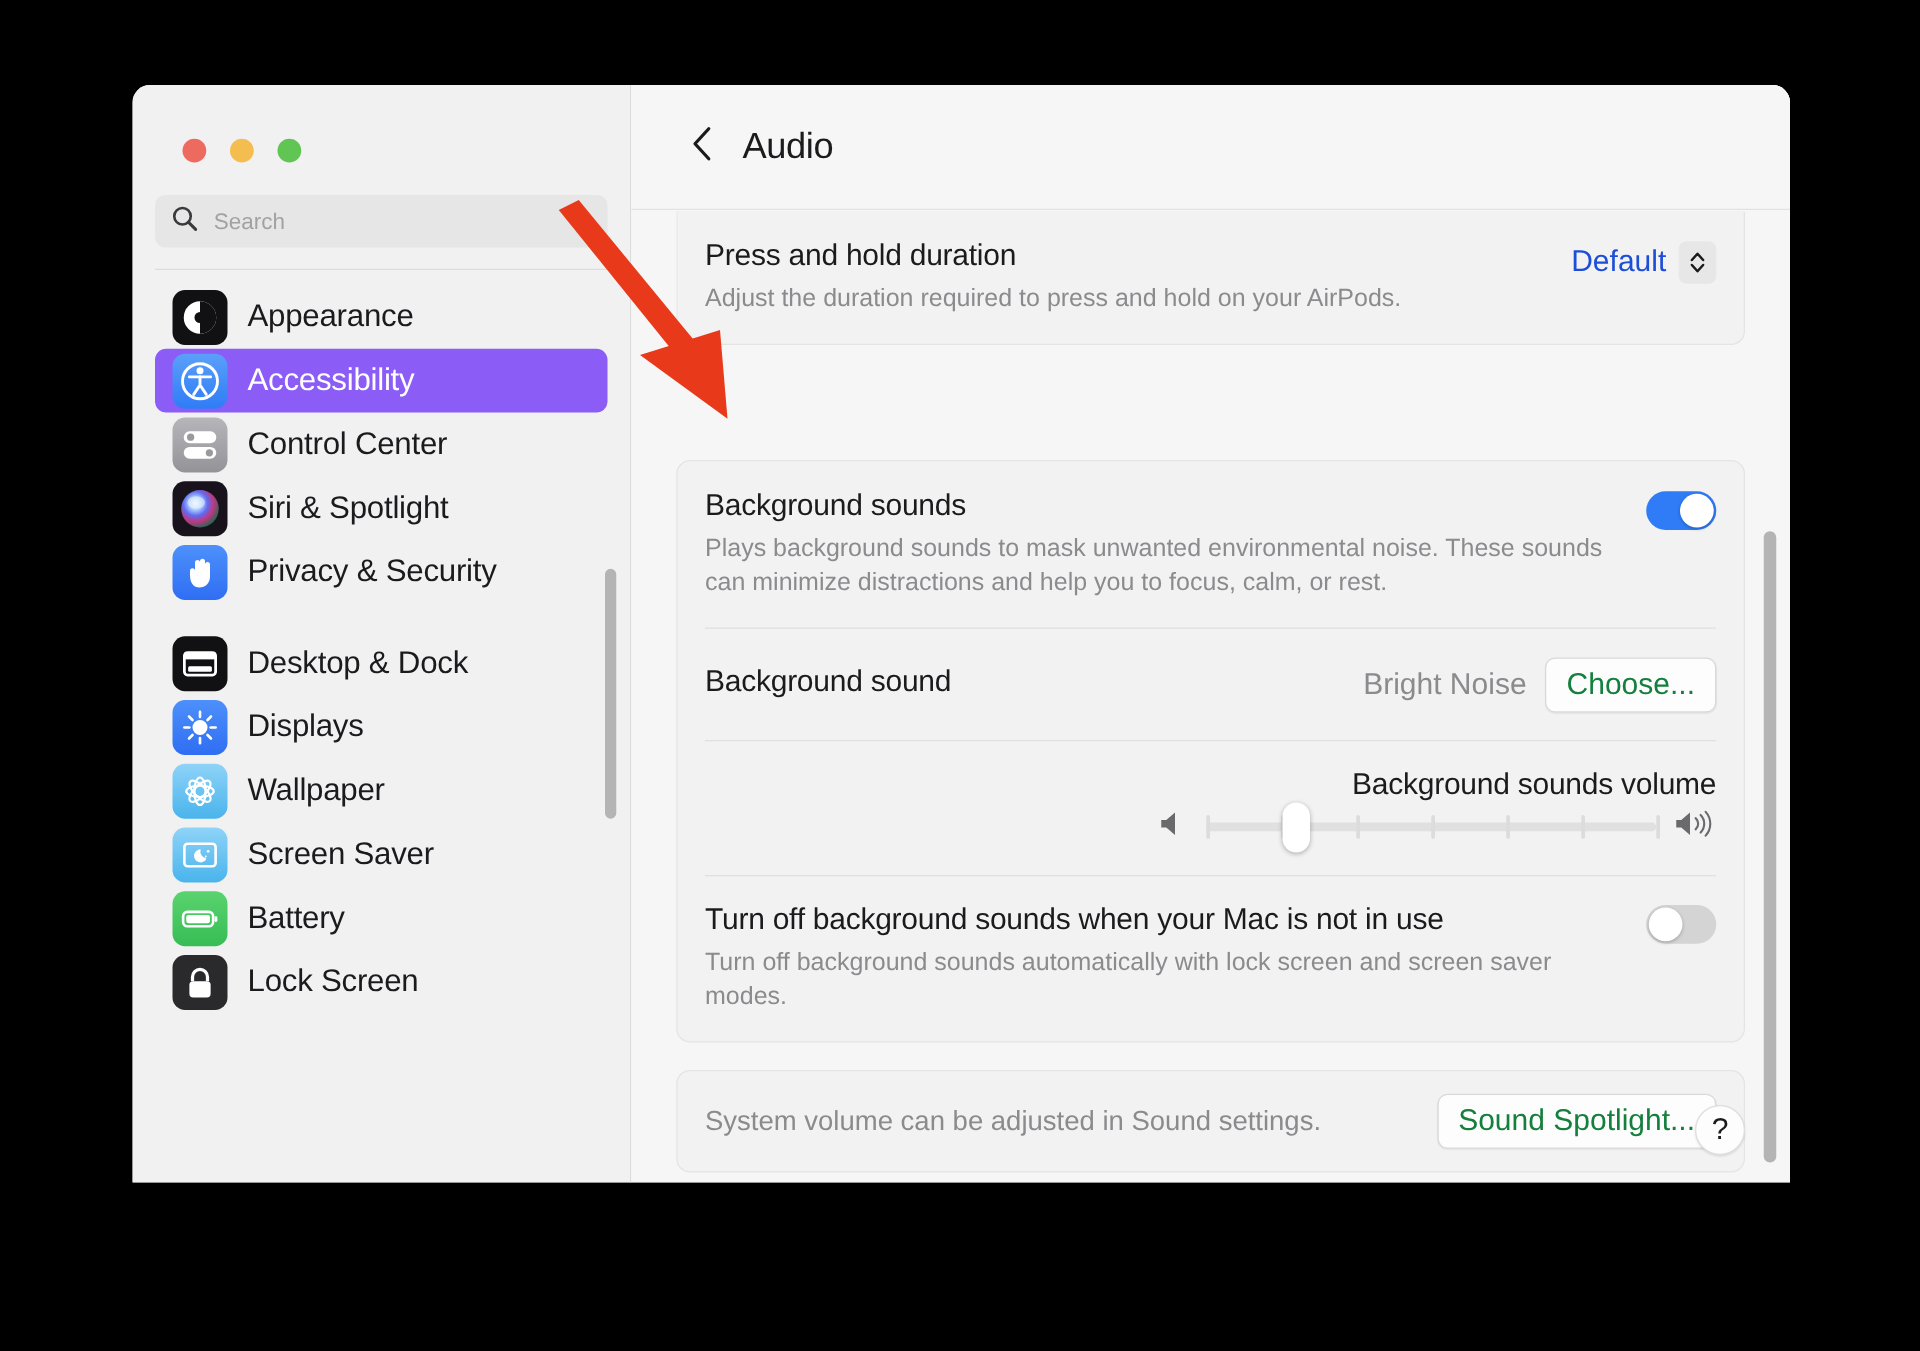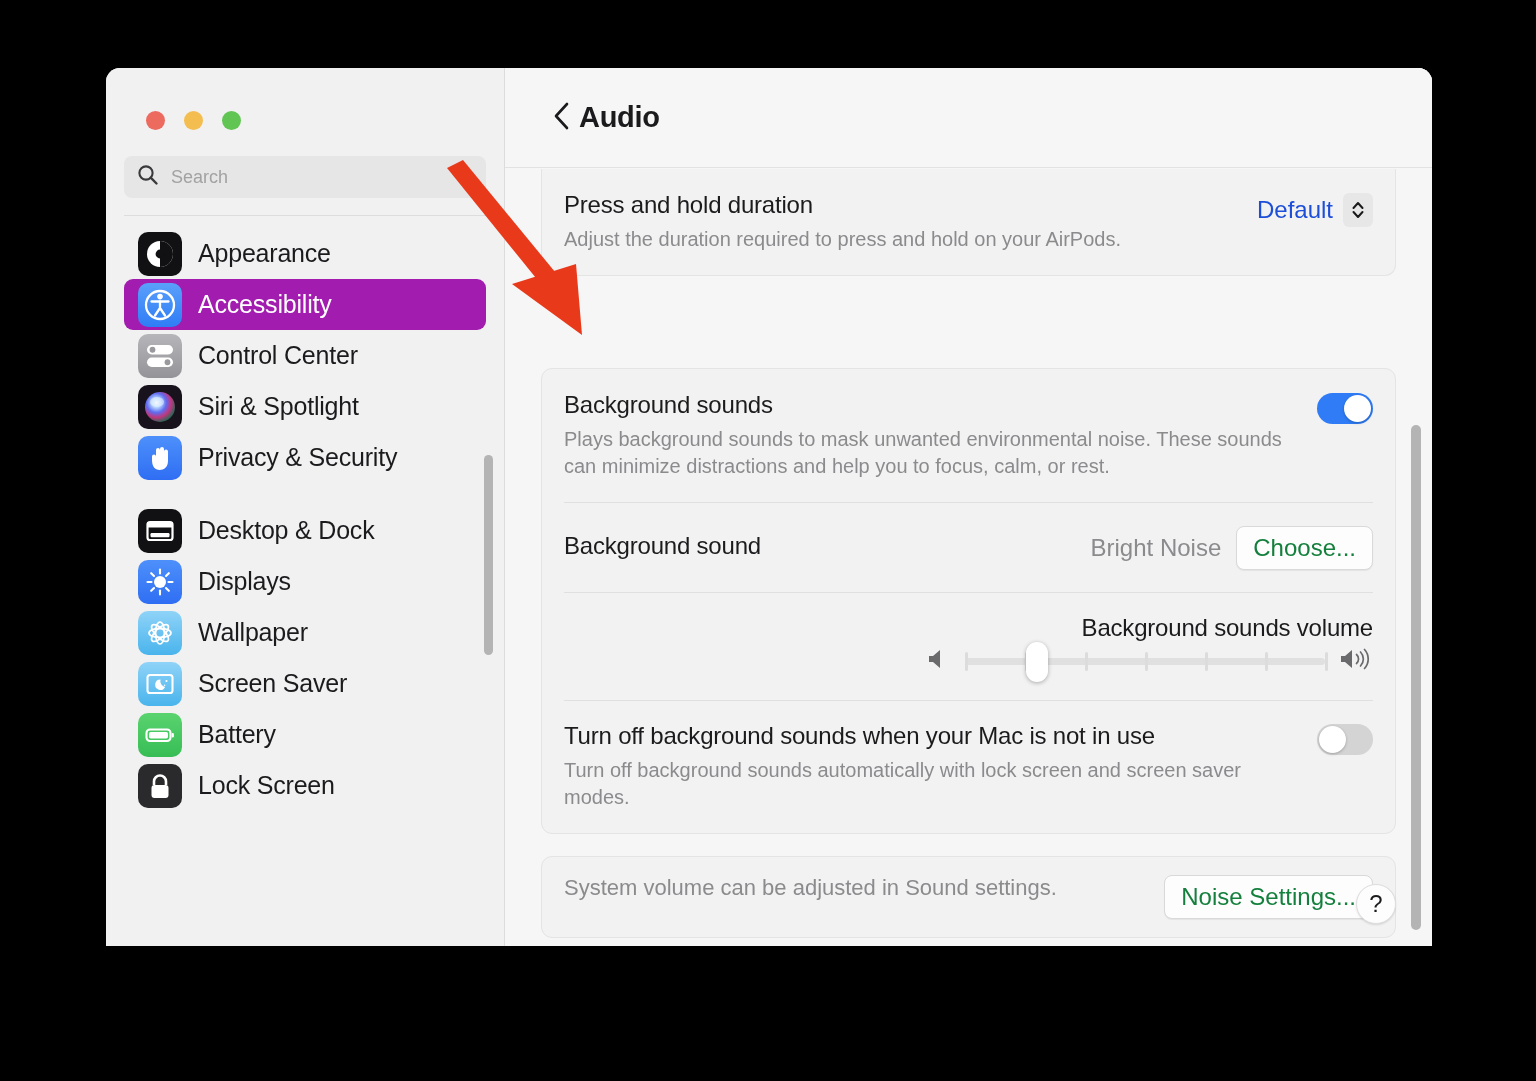--- a/index.html
+++ b/index.html
@@ -60,21 +60,21 @@
   }
 
   #nav { padding: 12px 18px 0 18px; }
   .nav-item {
     display: flex; align-items: center; gap: 16px;
     height: 51px;
     border-radius: 9px;
     padding: 0 14px;
     cursor: default;
   }
-  .nav-item.selected { background: #a21caf; }
+  .nav-item.selected { background: #8b5cf6; }
   .nav-label {
     font-size: 25px; color: #1b1b1d; letter-spacing: -0.2px;
     white-space: nowrap;
   }
   .nav-item.selected .nav-label { color: #ffffff; }
   .nav-gap { height: 22px; }
   .app-icon {
     width: 44px; height: 44px; border-radius: 10px;
     flex: none;
     display: flex; align-items: center; justify-content: center;
@@ -102,22 +102,22 @@
     display: flex; align-items: center;
     padding: 0 0 0 40px;
     position: relative; z-index: 4;
   }
   #back-btn {
     width: 34px; height: 40px;
     display: flex; align-items: center; justify-content: center;
     cursor: default;
   }
   #page-title {
-    font-size: 29px; color: #1b1b1d; font-weight: bold;
-    letter-spacing: -0.3px; text-align: right;
+    font-size: 29px; color: #1b1b1d; font-weight: normal;
+    margin-left: 15px; letter-spacing: -0.3px; text-align: right;
   }
 
   #scroll-area {
     position: absolute;
     top: 101px; left: 0; right: 0; bottom: 0;
     padding: 0 36px;
   }
 
   .card {
     background: #f2f2f2;
@@ -219,21 +219,21 @@
   }
   .slider-thumb {
     position: absolute; top: -2px;
     width: 22px; height: 40px; border-radius: 11px;
     background: #fff; box-shadow: 0 1px 4px rgba(0,0,0,.3);
     transform: translateX(-11px);
   }
 
   
   .footer-row {
-    display: flex; align-items: flex-start; justify-content: space-between;
+    display: flex; align-items: center; justify-content: space-between;
     padding: 18px 22px;
   }
   .footer-text { font-size: 22px; color: #8b8b8e; }
 
   
   #help-btn {
     position: absolute; right: 36px; bottom: 22px;
     width: 40px; height: 40px; border-radius: 50%;
     background: #fdfdfd; border: 1px solid #dedede;
     box-shadow: 0 1px 2px rgba(0,0,0,.12);
@@ -542,21 +542,21 @@
                 <div class="knob"></div>
               </div>
             </div>
           </div>
 
         </div>
 
         <div class="card footer-card">
           <div class="footer-row">
             <span class="footer-text">System volume can be adjusted in Sound settings.</span>
-            <button class="push-btn">Noise Settings...</button>
+            <button class="push-btn">Sound Spotlight...</button>
           </div>
         </div>
 
         <div id="help-btn">
           <span>?</span>
         </div>
 
       </div>
 
       <div id="content-scroll"></div>

